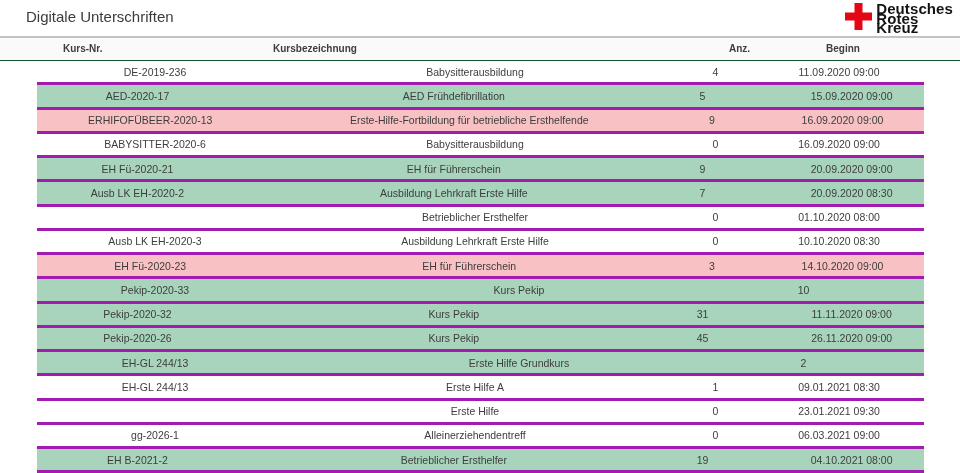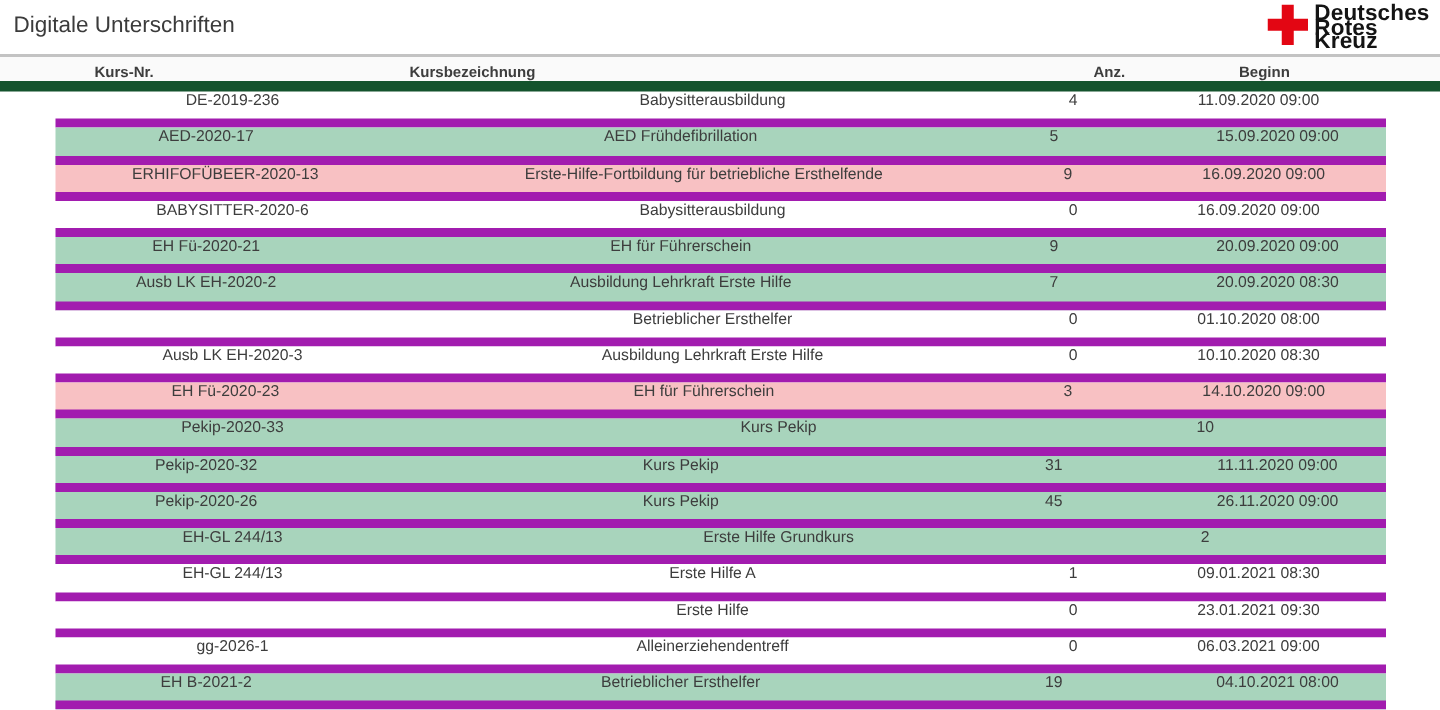--- a/index.html
+++ b/index.html
@@ -11,21 +11,21 @@
   }
   
   .topbar {
     position: relative;
     height: 36px;
     width: 100%;
     background: #ffffff;
   }
   .page-title {
     position: absolute;
-    left: 9px; top: 0;
+    left: 26px; top: 0;
     line-height: 33px;
     font-size: 15px;
     color: #3b3b3b;
     text-align: center;
   }
   .logo {
     position: absolute;
     right: 7px; top: 3px;
     display: flex;
     align-items: flex-start;
@@ -44,21 +44,21 @@
     height: 2px;
     width: 100%;
     background: #c3c3c3;
   }
   
   .thead {
     position: relative;
     height: 23px;
     width: 100%;
     background: #fafafa;
-    border-bottom: 7px solid #14532d;
+    border-bottom: 1px solid #14532d;
   }
   .th {
     position: absolute;
     top: 0;
     line-height: 22px;
     font-size: 10px;
     font-weight: bold;
     color: #3d3d3d;
     white-space: nowrap;
   }
@@ -67,22 +67,22 @@
   .th3 { left: 729px; }
   .th4 { left: 826px; }
   
   .tbody {
     margin-left: 37px;
     width: 887px;
   }
   .trow {
     display: flex;
     height: 24.25px;
-    align-items: flex-start;
-    border-bottom: 6px solid #a21caf;
+    align-items: center;
+    border-bottom: 3px solid #a21caf;
     background: #ffffff;
   }
   .row-green { background: var(--green-row, #a8d4bc); gap: 44px; }
   .row-red   { background: var(--red-row, #f8c1c3); gap: 12px; }
   .cell {
     font-size: 10.5px;
     color: #3d3d3d;
     text-align: center;
     white-space: nowrap;
     overflow: hidden;

